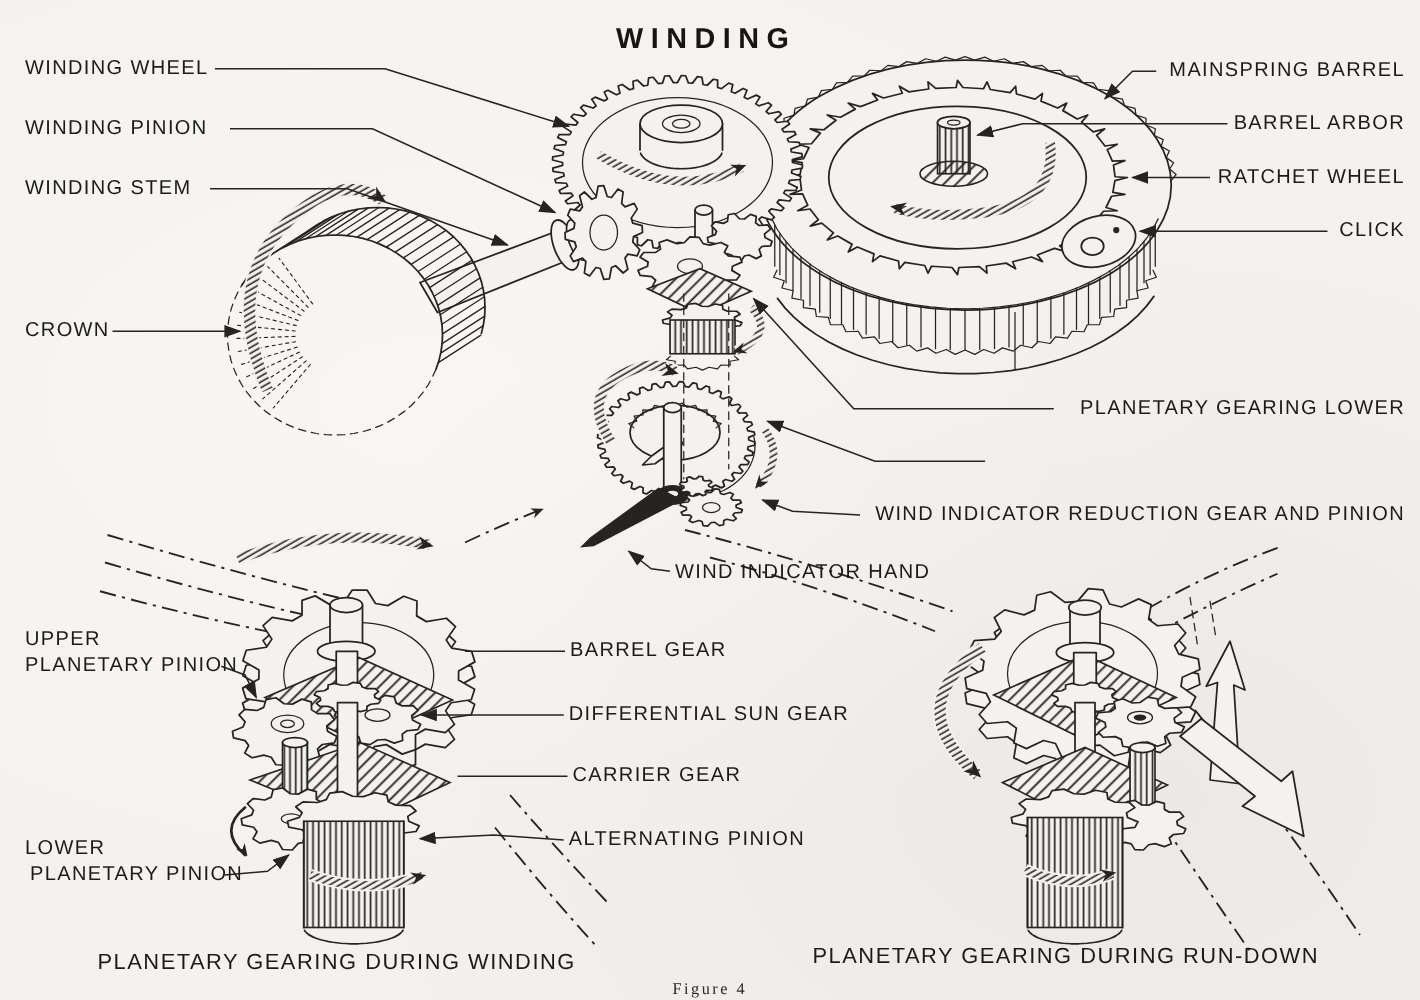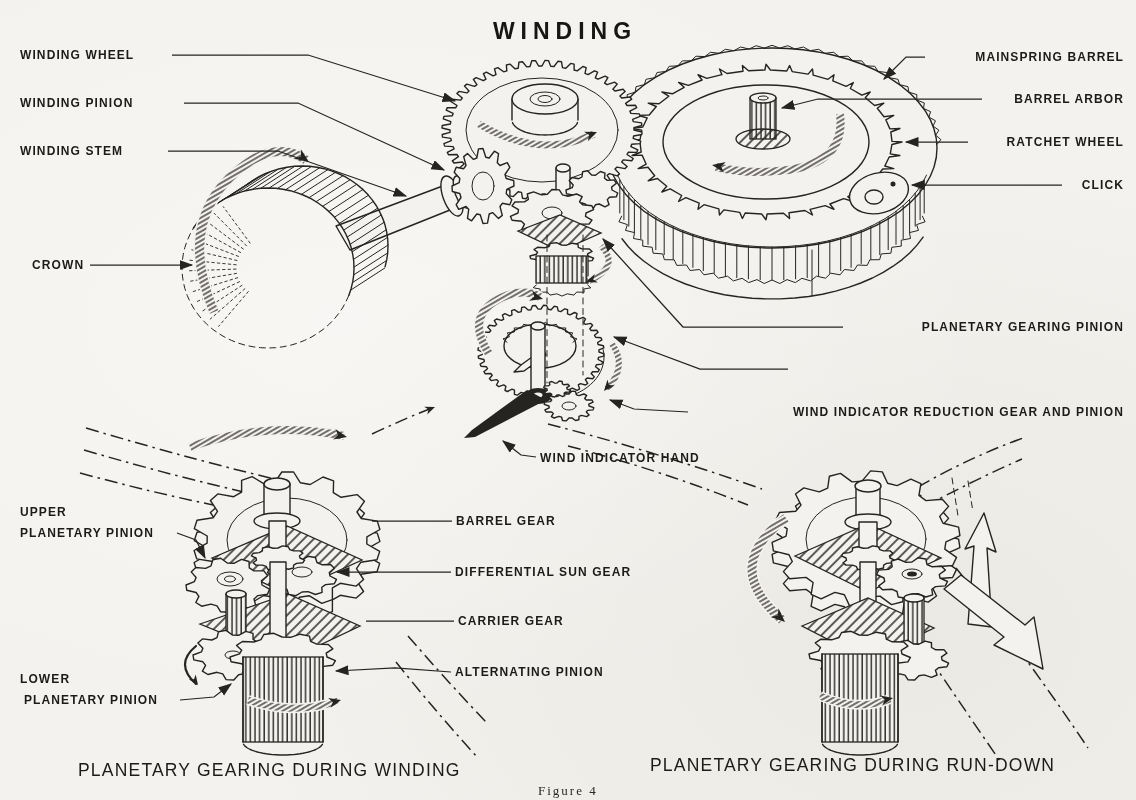--- a/index.html
+++ b/index.html
@@ -14,22 +14,22 @@
   .paper{fill:#f4f2ee;stroke:none}
   .hat{fill:url(#h);stroke:#262420;stroke-width:1.3}
   .rib{fill:url(#r);stroke:#262420;stroke-width:1.3}
   .ink{fill:#262420;stroke:none}
   .dash{stroke-dasharray:6 4.5}
   .fine{stroke-dasharray:2.5 3;stroke-width:.9}
   .dd{fill:none;stroke:#262420;stroke-width:1.5;stroke-dasharray:13 5 2.5 5}
   .band{fill:none;stroke:url(#ah);stroke-linecap:butt}
   .bandbg{fill:none;stroke:#f4f2ee;stroke-linecap:butt}
   .lead{fill:none;stroke:#262420;stroke-width:1.25}
-  .lbl{position:absolute;white-space:nowrap;color:#1c1b19;font-size:12px;letter-spacing:1.1px;
-       transform:translateY(-50%);font-weight:bold}
+  .lbl{position:absolute;white-space:nowrap;color:#1c1b19;font-size:16px;letter-spacing:1.1px;
+       transform:translateY(-50%);font-weight:normal}
   .lbl.r{right:12px;text-align:center}
   .cap{position:absolute;white-space:nowrap;color:#1c1b19;font-size:17.5px;letter-spacing:1.2px;transform:translateY(-50%)}
   .title{position:absolute;white-space:nowrap;color:#171614;font-size:23px;font-weight:bold;letter-spacing:6px;transform:translate(-50%,-50%)}
   .fig{position:absolute;white-space:nowrap;color:#2a2825;font-family:"Liberation Serif",serif;font-size:13px;letter-spacing:2px}
 </style>
 </head>
 <body>
 
 <div class="stage">
 
@@ -244,28 +244,28 @@
         <path d="M454,621 L366,621" class="lead"></path>
         <path d="M451,672 L395,668 L336,671" class="lead" marker-end="url(#m)"></path>
         <path d="M177,533 L196,540 L205,558" class="lead" marker-end="url(#m)"></path>
         <path d="M180,700 L214,697 L231,684" class="lead" marker-end="url(#m)"></path>
       </g>
   </svg>
 
   <div class="lbl" style="left:20px;top:55px">WINDING WHEEL</div>
   <div class="lbl" style="left:20px;top:103px">WINDING PINION</div>
   <div class="lbl" style="left:20px;top:151px">WINDING STEM</div>
-  <div class="lbl" style="left:32px;top:265px">CROWN</div>
+  <div class="lbl" style="left:20px;top:265px">CROWN</div>
 
   <div class="lbl r" style="top:57px">MAINSPRING BARREL</div>
   <div class="lbl r" style="top:99px">BARREL ARBOR</div>
   <div class="lbl r" style="top:142px">RATCHET WHEEL</div>
   <div class="lbl r" style="top:185px">CLICK</div>
 
-  <div class="lbl r" style="top:327px">PLANETARY GEARING PINION</div>
+  <div class="lbl r" style="top:327px">PLANETARY GEARING LOWER</div>
   <div class="lbl r" style="top:412px">WIND INDICATOR REDUCTION GEAR AND PINION</div>
 
   <div class="lbl" style="left:540px;top:458px">WIND INDICATOR HAND</div>
   <div class="lbl" style="left:456px;top:521px">BARREL GEAR</div>
   <div class="lbl" style="left:455px;top:572px">DIFFERENTIAL SUN GEAR</div>
   <div class="lbl" style="left:458px;top:621px">CARRIER GEAR</div>
   <div class="lbl" style="left:455px;top:672px">ALTERNATING PINION</div>
 
   <div class="lbl" style="left:20px;top:512px">UPPER</div>
   <div class="lbl" style="left:20px;top:533px">PLANETARY PINION</div>

